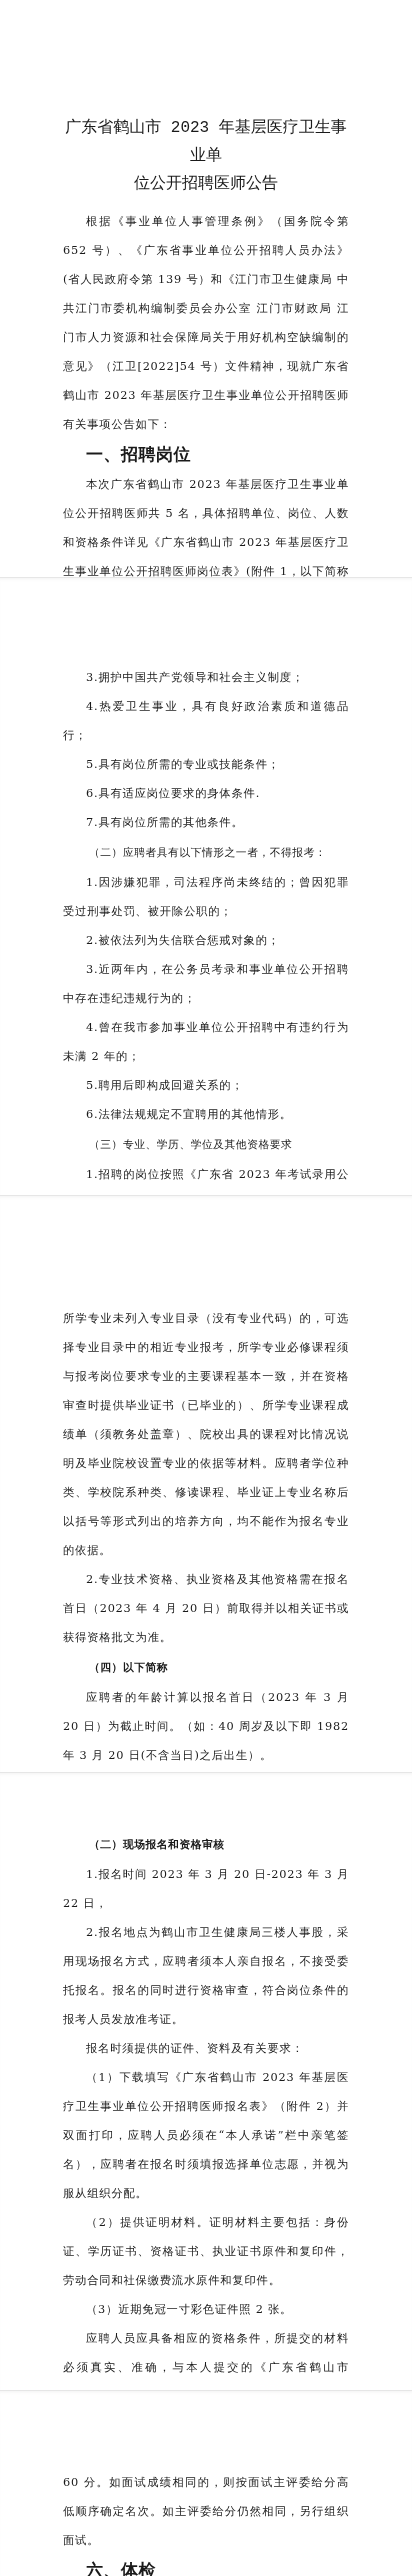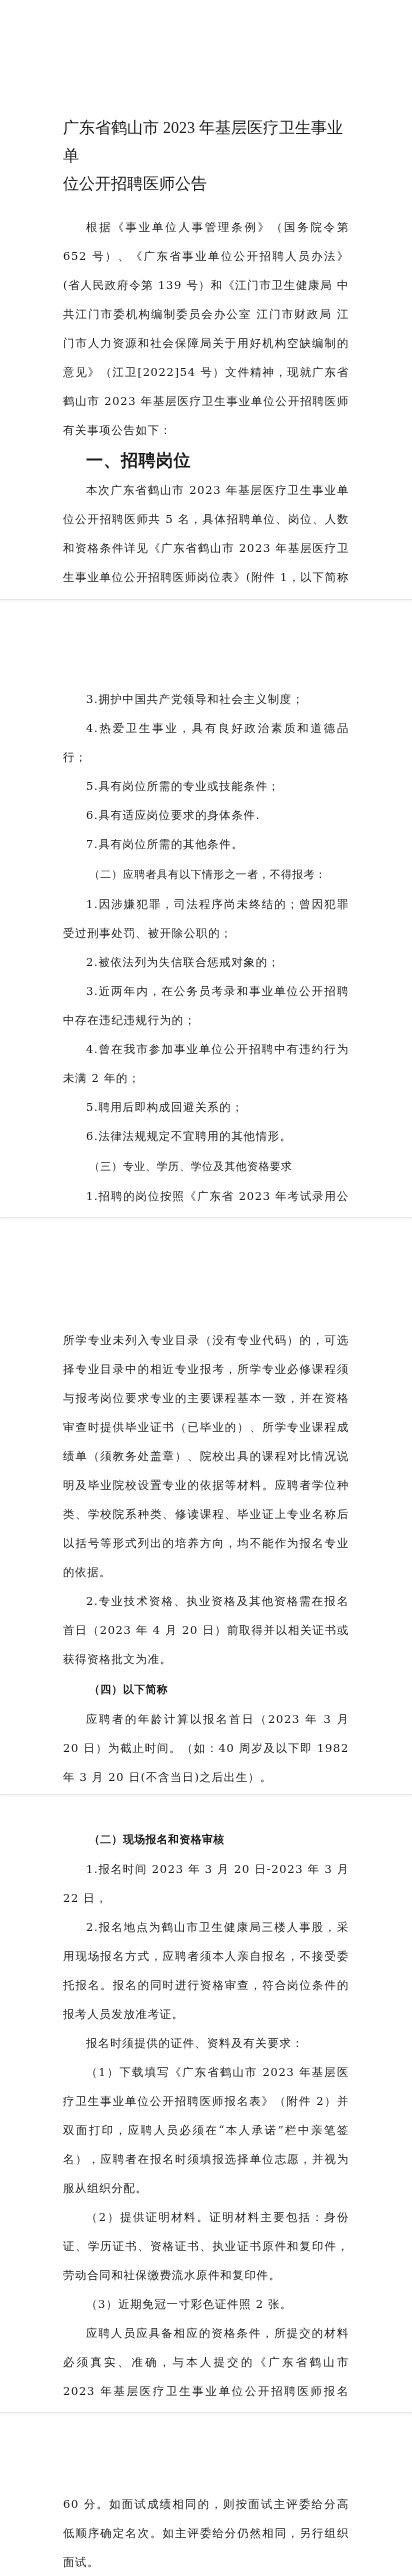--- a/index.html
+++ b/index.html
@@ -1,51 +1,51 @@
 <!DOCTYPE html>
 <html style="font-size:8.2px"><head>
 <meta charset="utf-8">
 <style>
   html, body { margin: 0; padding: 0; background: #ffffff; }
   body { width: 412px; font-family: "DejaVu Serif", "Liberation Serif", serif; color: #1a1a1a; }
   .doc { width: 412px; }
   .page { position: relative; width: 412px; box-sizing: border-box; padding: 0 63px 0 63px; background: #fff; }
   .page + .page { border-top: 1px solid #e6e6e6; box-shadow: inset 0 3.1px 4.1px -3.1px rgba(0,0,0,0.08); }
-  .title { font-family: Liberation Serif, serif; font-size: 16px; line-height: 28px; text-align: left; margin: 0; padding-top: 114px; font-weight: normal; letter-spacing: 0px; }
+  .title { font-family: Liberation Mono, monospace; font-size: 16px; line-height: 28px; text-align: center; margin: 0; padding-top: 114px; font-weight: normal; letter-spacing: 0px; }
   p { margin: 0; font-size: 11.3px; line-height: 29px; text-align: justify; letter-spacing: 0.8px; }
   .indent { text-indent: 23px; }
   .h1 { font-family: "DejaVu Sans", "Liberation Sans", sans-serif; font-weight: bold; font-size: 17px; line-height: 31px; text-indent: 23px; letter-spacing: 0.5px; }
   .h2 { font-family: "DejaVu Sans", "Liberation Sans", sans-serif; font-weight: bold; font-size: 10.8px; line-height: 31px; text-indent: 26px; letter-spacing: 0.5px; }
   .strong-lead { font-family: "DejaVu Sans", "Liberation Sans", sans-serif; font-weight: bold; }
   .url { font-family: "DejaVu Serif", "Liberation Serif", serif; word-break: break-all; }
   .pnum { text-align: center; font-size: 6.7px; line-height: 10.3px; color: #222; font-family: "Liberation Serif", serif; }
 </style>
 </head>
 <body>
 
 <div class="doc">
 
   <section class="page" style="height:577px;">
     <h1 class="title">
       <span>广东省鹤山市 2023 年基层医疗卫生事业单</span><br>
       <span>位公开招聘医师公告</span>
     </h1>
-    <p class="indent" style="margin-top:15px;">根据《事业单位人事管理条例》（国务院令第 652 号）、《广东省事业单位公开招聘人员办法》(省人民政府令第 139 号）和《江门市卫生健康局 中共江门市委机构编制委员会办公室 江门市财政局 江门市人力资源和社会保障局关于用好机构空缺编制的意见》（江卫[2022]54 号）文件精神，现就广东省鹤山市 2023 年基层医疗卫生事业单位公开招聘医师有关事项公告如下：</p>
+    <p class="indent" style="margin-top:9px;">根据《事业单位人事管理条例》（国务院令第 652 号）、《广东省事业单位公开招聘人员办法》(省人民政府令第 139 号）和《江门市卫生健康局 中共江门市委机构编制委员会办公室 江门市财政局 江门市人力资源和社会保障局关于用好机构空缺编制的意见》（江卫[2022]54 号）文件精神，现就广东省鹤山市 2023 年基层医疗卫生事业单位公开招聘医师有关事项公告如下：</p>
     <p class="h1">一、招聘岗位</p>
     <p class="indent">本次广东省鹤山市 2023 年基层医疗卫生事业单位公开招聘医师共 5 名，具体招聘单位、岗位、人数和资格条件详见《广东省鹤山市 2023 年基层医疗卫生事业单位公开招聘医师岗位表》(附件 1，以下简称《岗位表》)。</p>
     <p class="h1">二、招聘对象及范围</p>
     <p class="indent">招聘对象为社会人员，须在鹤山市镇（街）卫生院连续工作满 2 年具有执业助理医师及以上资格证书的在岗人员，详见岗位表。</p>
     <p class="h1">三、应聘资格条件</p>
     <p class="h2">（一）基本资格条件</p>
     <p class="indent">1.具有中华人民共和国国籍；</p>
     <p class="indent">2.遵守中华人民共和国宪法和法律法规；</p>
     <div class="pnum" style="margin-top:25px;">1</div>
   </section>
 
-  <section class="page" style="height:618px; padding-top:85px;margin-top:22px;">
+  <section class="page" style="height:618px; padding-top:85px;">
     <p class="indent">3.拥护中国共产党领导和社会主义制度；</p>
     <p class="indent">4.热爱卫生事业，具有良好政治素质和道德品行；</p>
     <p class="indent">5.具有岗位所需的专业或技能条件；</p>
     <p class="indent">6.具有适应岗位要求的身体条件.</p>
     <p class="indent">7.具有岗位所需的其他条件。</p>
     <p class="h2" style="font-weight:normal;">（二）应聘者具有以下情形之一者，不得报考：</p>
     <p class="indent">1.因涉嫌犯罪，司法程序尚未终结的；曾因犯罪受过刑事处罚、被开除公职的；</p>
     <p class="indent">2.被依法列为失信联合惩戒对象的；</p>
     <p class="indent">3.近两年内，在公务员考录和事业单位公开招聘中存在违纪违规行为的；</p>
     <p class="indent">4.曾在我市参加事业单位公开招聘中有违约行为未满 2 年的；</p>
@@ -65,21 +65,21 @@
       <span class="strong-lead">（五）</span><span>招聘岗位所需条件由招聘单位负责解释，联系电话详见岗位表（附件 1）。</span>
     </p>
     <p class="h1">四、应聘办法</p>
     <p class="h2">（一）招聘信息查询</p>
     <p class="indent">
       <span>应聘者可登录“鹤山市人民政府门户网”</span><span class="url">（http://www.heshan.gov.cn/）</span><span>和“鹤山市人力资源和社会保障局网站”</span><span class="url">（http://www.heshan.gov.cn/gzjg/sfbm/hssrlzyhshbzj/）</span><span>查询相关招聘信息。</span>
     </p>
     <div class="pnum" style="margin-top:26px;">3</div>
   </section>
 
-  <section class="page" style="height:618px; padding-top:29px;">
+  <section class="page" style="height:618px; padding-top:56px;">
     <p class="h2">（二）现场报名和资格审核</p>
     <p class="indent">1.报名时间 2023 年 3 月 20 日-2023 年 3 月 22 日，</p>
     <p class="indent">2.报名地点为鹤山市卫生健康局三楼人事股，采用现场报名方式，应聘者须本人亲自报名，不接受委托报名。报名的同时进行资格审查，符合岗位条件的报考人员发放准考证。</p>
     <p class="indent">报名时须提供的证件、资料及有关要求：</p>
     <p class="indent">（1）下载填写《广东省鹤山市 2023 年基层医疗卫生事业单位公开招聘医师报名表》（附件 2）并双面打印，应聘人员必须在“本人承诺”栏中亲笔签名），应聘者在报名时须填报选择单位志愿，并视为服从组织分配。</p>
     <p class="indent">（2）提供证明材料。证明材料主要包括：身份证、学历证书、资格证书、执业证书原件和复印件，劳动合同和社保缴费流水原件和复印件。</p>
     <p class="indent">（3）近期免冠一寸彩色证件照 2 张。</p>
     <p class="indent">应聘人员应具备相应的资格条件，所提交的材料必须真实、准确，与本人提交的《广东省鹤山市 2023 年基层医疗卫生事业单位公开招聘医师报名表》上填写的情况一致，如有不符或弄虚作假，即取消考试资格或聘用资格。</p>
     <p class="h1">五、考试办法和时间、地点安排</p>
     <p class="indent">招聘实行竞争性选拔考试，考试采取面试方式进行，面试时间、地点及具体安排另行通知，不按规定时间参加面试的，视为自动放弃。面试结束后当场公布成绩，面试成绩采用百分制，面试成绩即为考试成绩，考试成绩合格分数线为</p>

